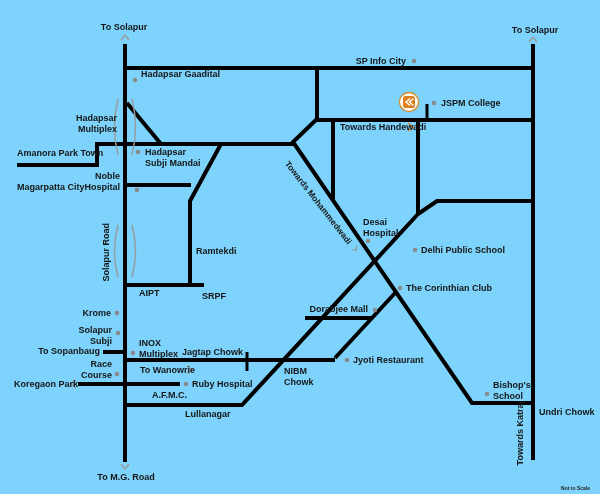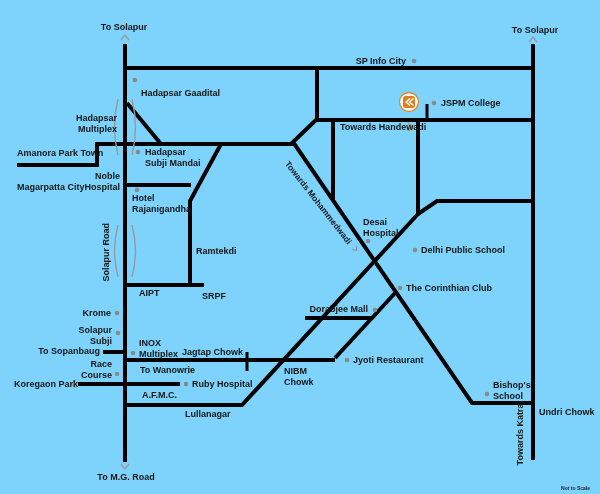--- a/index.html
+++ b/index.html
@@ -96,21 +96,21 @@
 
   <div class="lbl c" style="left:94px;top:22px;width:60px;">
       <span>To Solapur</span>
     </div>
   <div class="lbl c" style="left:505px;top:25px;width:60px;">
       <span>To Solapur</span>
     </div>
   <div class="lbl r" style="right:194px;top:56px;width:90px;">
       <span>SP Info City</span>
     </div>
-  <div class="lbl" style="left:141px;top:88px;text-align:center;">
+  <div class="lbl" style="left:141px;top:69px;text-align:center;">
       <span>Hadapsar Gaadital</span>
     </div>
   <div class="lbl" style="left:441px;top:98px;">
       <span>JSPM College</span>
     </div>
   <div class="lbl" style="left:340px;top:122px;">
       <span>Towards Handewadi</span>
     </div>
   <div class="lbl r" style="right:483px;top:113px;width:80px;">
       <span>Hadapsar</span>
@@ -123,24 +123,20 @@
       <span>Hadapsar</span>
       <span>Subji Mandai</span>
     </div>
   <div class="lbl" style="left:17px;top:182px;">
       <span>Magarpatta City</span>
     </div>
   <div class="lbl r" style="right:480px;top:171px;width:70px;">
       <span>Noble</span>
       <span>Hospital</span>
     </div>
-  <div class="lbl" style="left:132px;top:193px;">
-      <span>Hotel</span>
-      <span>Rajanigandha</span>
-    </div>
   <div class="lbl c rot" style="left:66px;top:247px;width:80px;">
       <span>Solapur Road</span>
     </div>
   <div class="lbl c moh" style="left:265px;top:201px;"><span>Towards Mohammedwadi</span><span class="chev"></span></div>
   <div class="lbl" style="left:196px;top:246px;">
       <span>Ramtekdi</span>
     </div>
   <div class="lbl" style="left:139px;top:288px;">
       <span>AIPT</span>
     </div>
@@ -180,21 +176,21 @@
     </div>
   <div class="lbl" style="left:140px;top:365px;">
       <span>To Wanowrie</span>
     </div>
   <div class="lbl" style="left:14px;top:379px;">
       <span>Koregaon Park</span>
     </div>
   <div class="lbl" style="left:192px;top:379px;">
       <span>Ruby Hospital</span>
     </div>
-  <div class="lbl" style="left:142px;top:390px;">
+  <div class="lbl" style="left:152px;top:390px;">
       <span>A.F.M.C.</span>
     </div>
   <div class="lbl r" style="right:232px;top:304px;width:80px;">
       <span>Dorabjee Mall</span>
     </div>
   <div class="lbl" style="left:353px;top:355px;">
       <span>Jyoti Restaurant</span>
     </div>
   <div class="lbl" style="left:284px;top:366px;">
       <span>NIBM</span>

